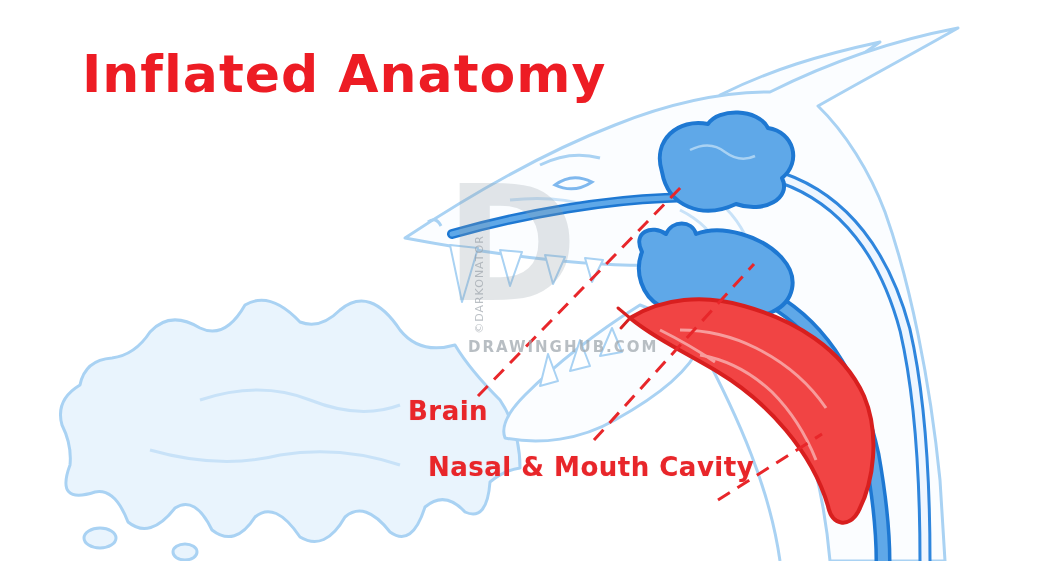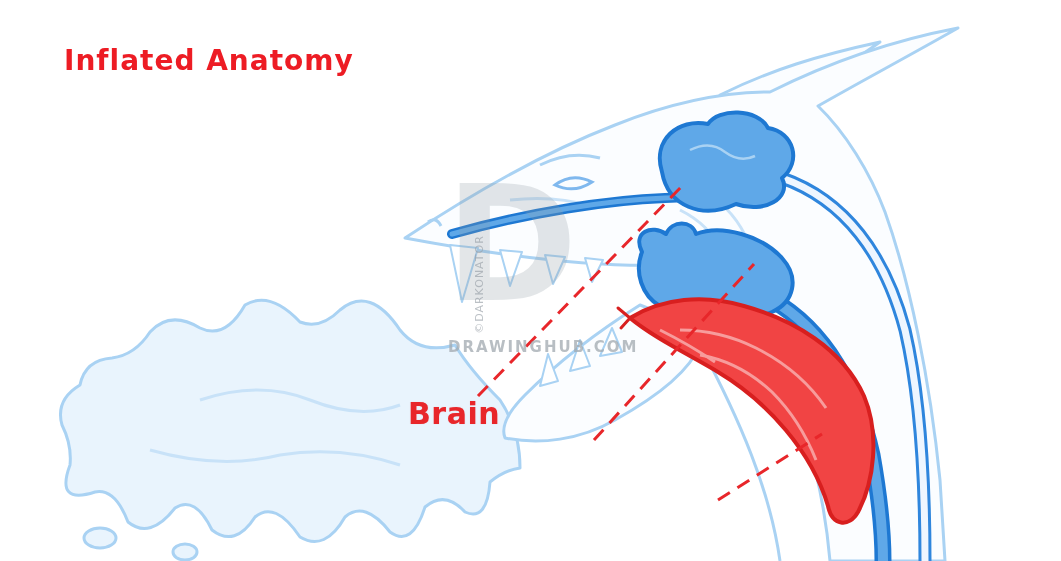--- a/index.html
+++ b/index.html
@@ -3,33 +3,33 @@
 <meta charset="utf-8">
 <style>
   html,body{margin:0;padding:0;background:#fff;}
   #stage{
     position:relative;width:1061px;height:561px;background:#ffffff;
     overflow:hidden;font-family:"DejaVu Sans",sans-serif;
   }
   #art{position:absolute;left:0;top:0;width:1061px;height:561px;}
   .label{
     position:absolute;color:#e8262a;font-weight:bold;
-    font-size:30px;letter-spacing:0.5px;white-space:nowrap;
+    font-size:26px;letter-spacing:0.5px;white-space:nowrap;
     text-shadow:0 0 1px rgba(232,38,42,.3);
   }
   .title{
-    position:absolute;left:64px;top:44px;color:#ed1c24;font-weight:bold;
-    font-size:28px;letter-spacing:1px;white-space:nowrap;
+    position:absolute;left:82px;top:44px;color:#ed1c24;font-weight:bold;
+    font-size:52px;letter-spacing:1px;white-space:nowrap;
   }
   .wm-logo{
     position:absolute;left:445px;top:165px;font-size:160px;font-weight:bold;
     color:rgba(145,155,165,0.25);line-height:1;
   }
   .wm-site{
-    position:absolute;left:448px;top:338px;font-size:15px;font-weight:bold;
+    position:absolute;left:468px;top:338px;font-size:15px;font-weight:bold;
     letter-spacing:2px;color:rgba(160,168,175,0.75);
   }
   .wm-artist{
     position:absolute;left:430px;top:278px;font-size:11px;
     color:rgba(150,158,166,0.65);transform:rotate(-90deg);
     transform-origin:center center;letter-spacing:1px;white-space:nowrap;
   }
 </style>
 </head>
 <body>
@@ -132,14 +132,15 @@
     </g>
   </svg>
 
   <div class="wm-logo">D</div>
   <div class="wm-artist">©DARKONATOR</div>
   <div class="wm-site">DRAWINGHUB.COM</div>
 
   <div class="title">Inflated Anatomy</div>
 
   <div class="label" style="left:408px;top:396px">Brain</div>
+  <div class="label" style="left:428px;top:452px">Nasal &amp; Mouth Cavity</div>
 
 </div>
 
 </body></html>

